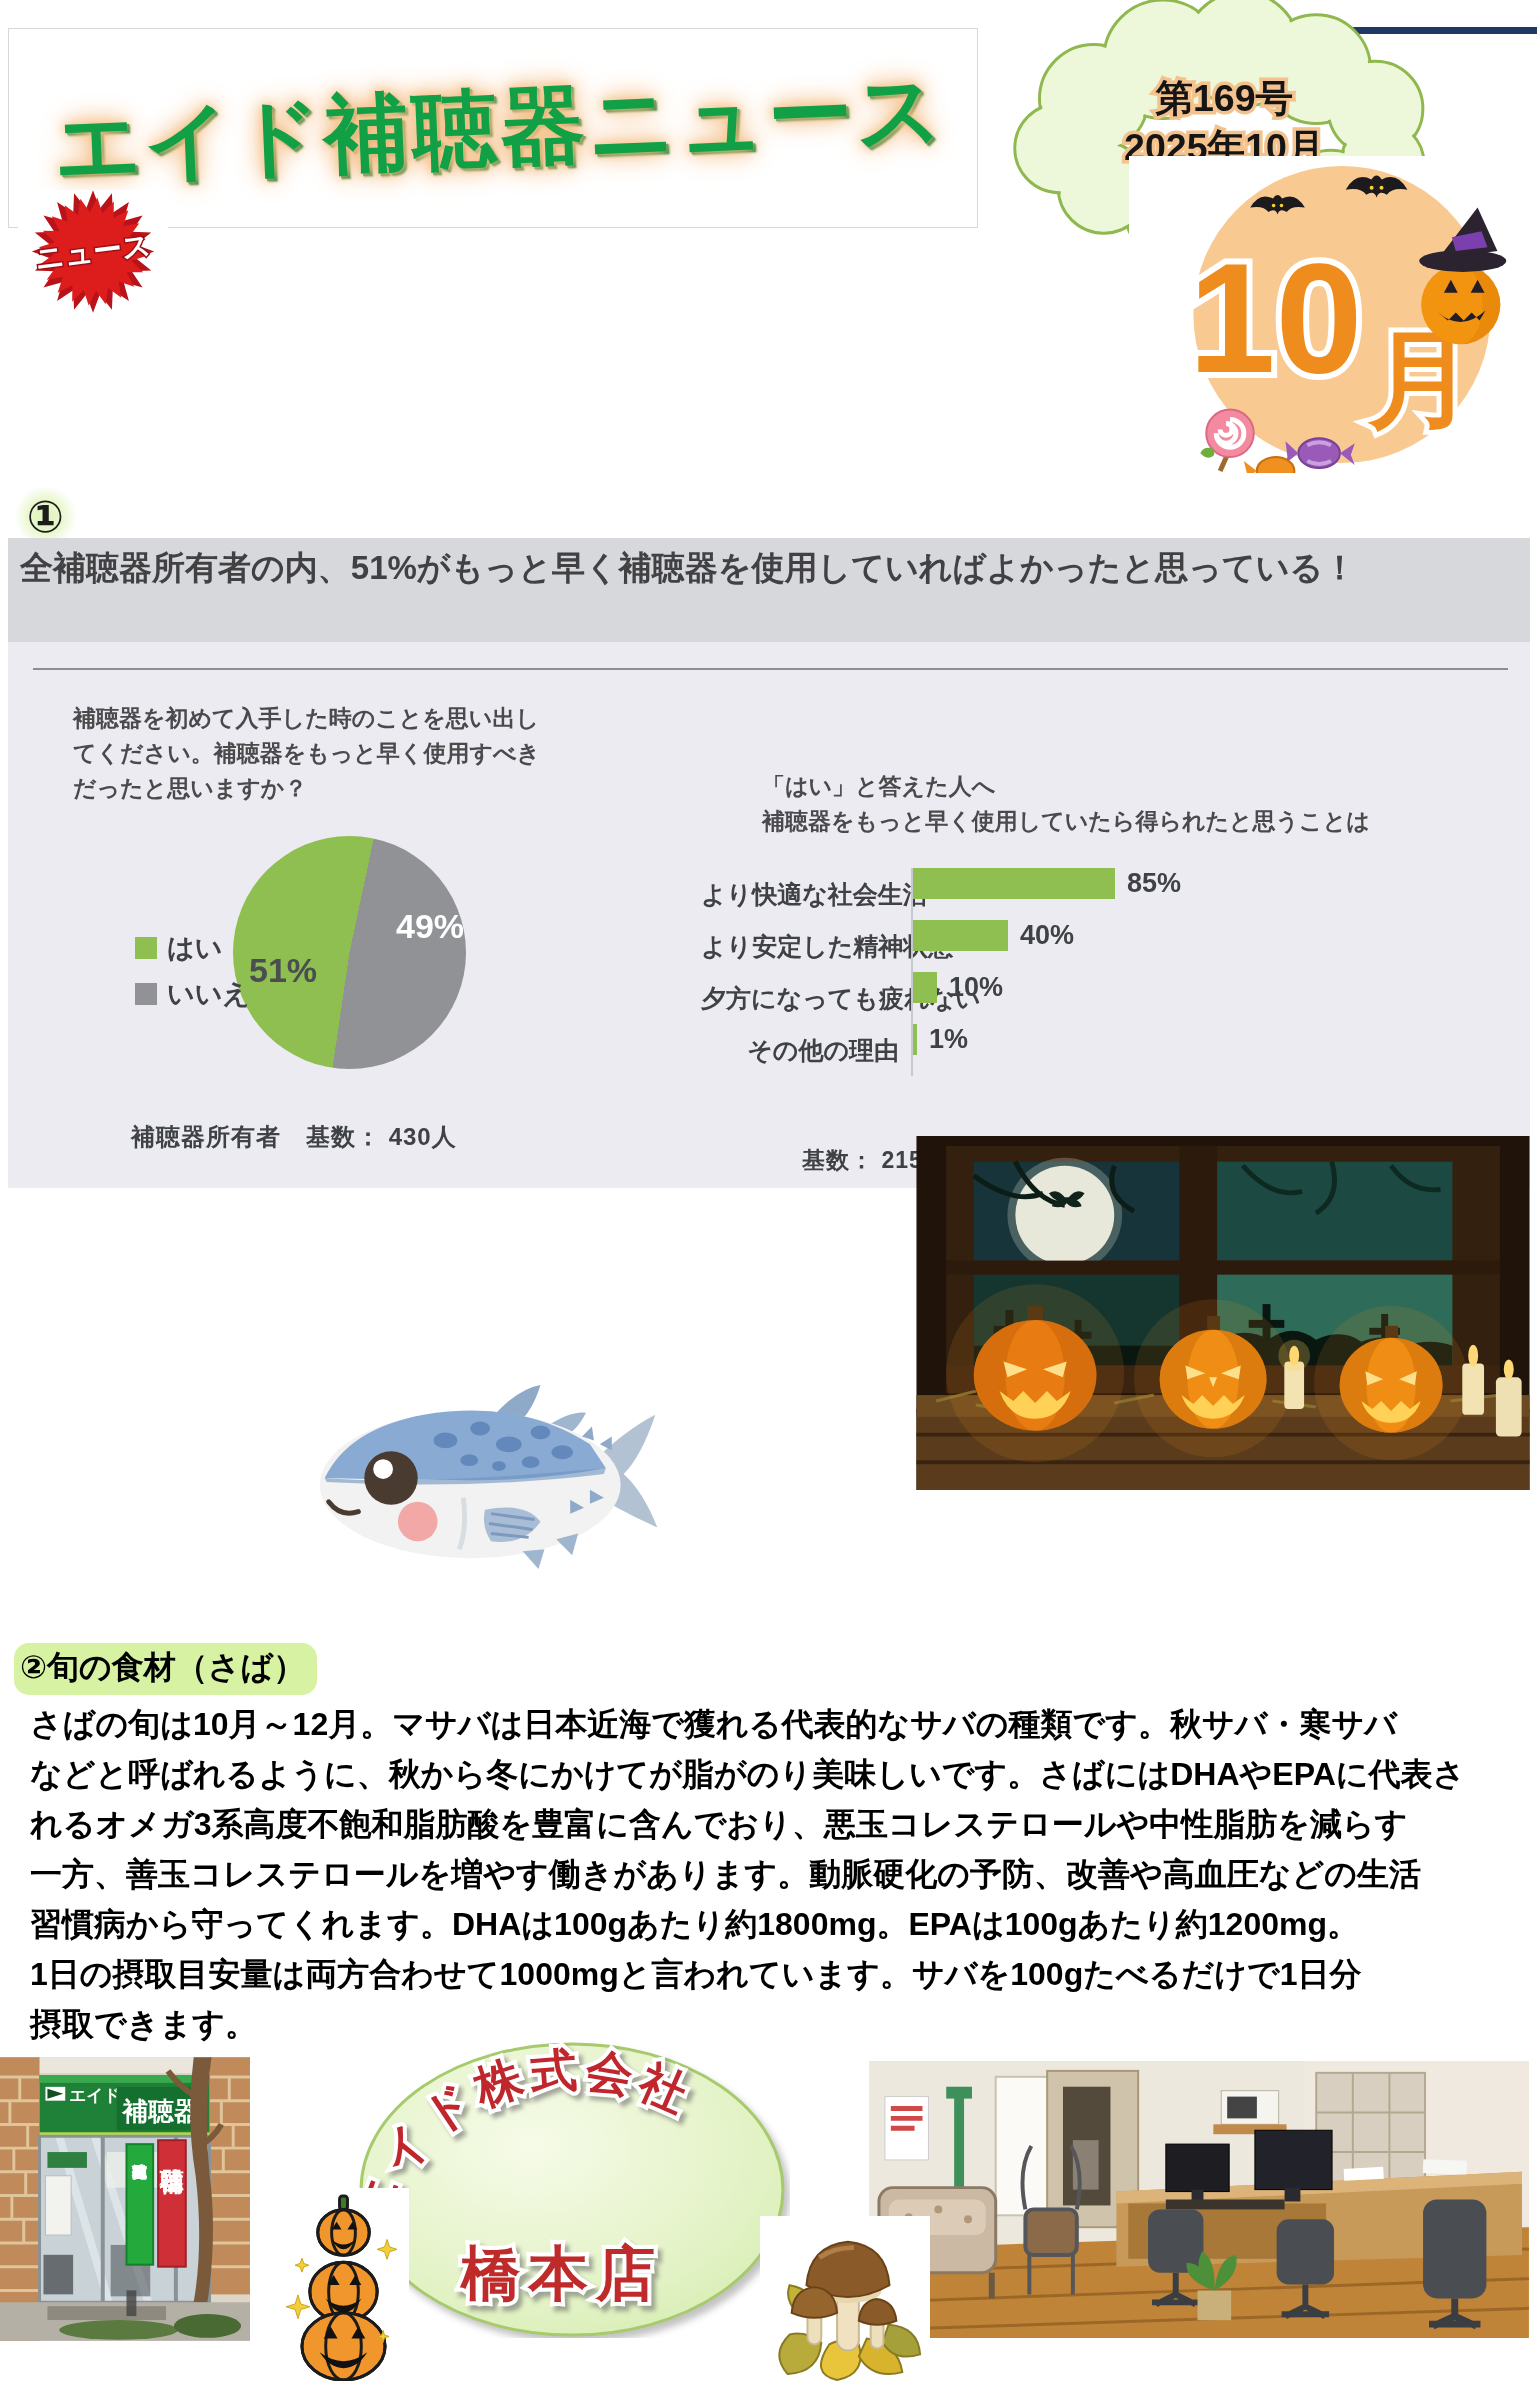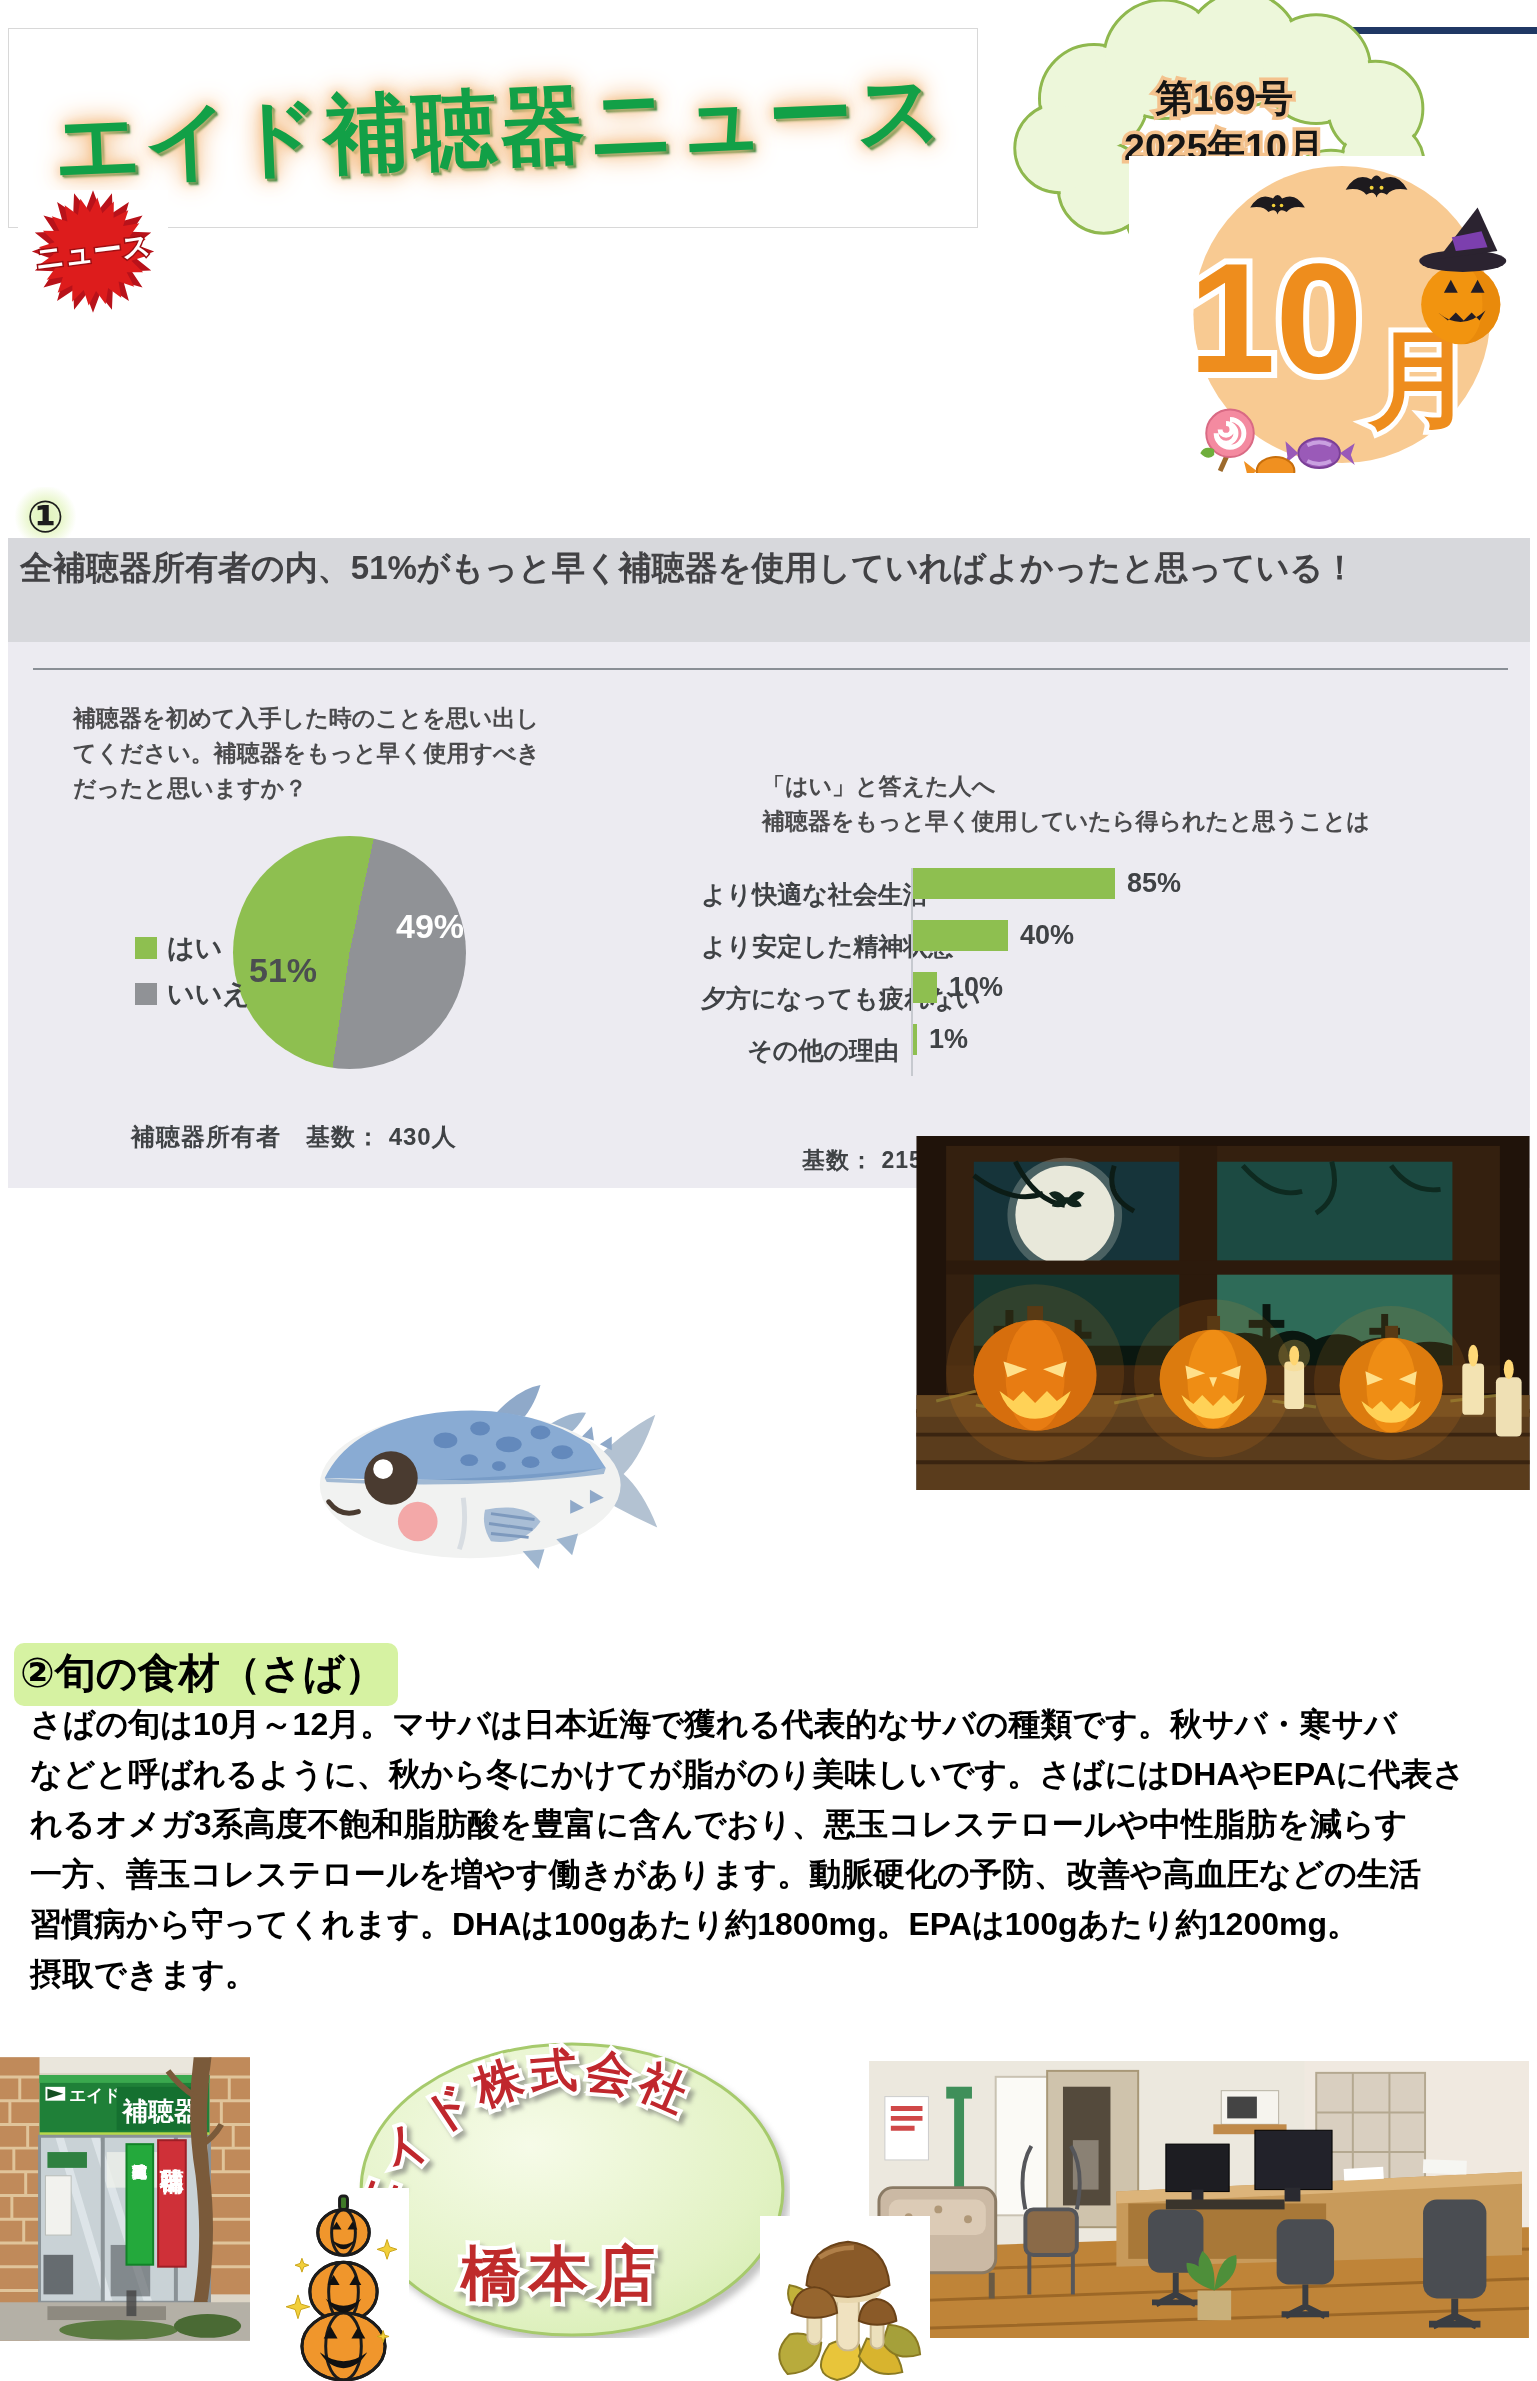--- a/index.html
+++ b/index.html
@@ -85,22 +85,22 @@
   .bar-label{ width:210px; text-align:right; padding-right:12px; font-size:25px; font-weight:bold; color:#3f4245; white-space:nowrap; }
   .bar-track{ display:flex; align-items:flex-start; border-left:2px solid #c6c9cf; height:52px; }
   .bar{ height:31px; background:#8ebf50; }
   .bar-pct{ margin-left:12px; font-size:27px; font-weight:bold; color:#3f4245; }
   
   .halloween{ position:absolute; left:916px; top:1136px; width:614px; height:354px; }
   .fish{ position:absolute; left:297px; top:1371px; width:386px; height:213px; }
   
   .sec2-head{ position:absolute; left:14px; top:1643px; }
   .sec2-head span{
-    display:inline-block; background:#d6f2a2; border-radius:10px; padding:3px 12px 5px 6px;
-    font-size:41px; font-weight:bold; color:#000;
+    display:inline-block; background:#d6f2a2; border-radius:15px; padding:3px 12px 5px 6px;
+    font-size:32px; font-weight:bold; color:#000;
   }
   .sec2-body{ position:absolute; left:30px; top:1699px; width:1490px; }
   .sec2-body div{ font-size:32px; font-weight:bold; color:#000; line-height:50px; white-space:nowrap; }
   
   .storefront{ position:absolute; left:0px; top:2057px; width:250px; height:284px; }
   .pumpkin-stack{ position:absolute; left:280px; top:2188px; width:129px; height:193px; background:#fff; z-index:3; }
   .shop-oval{ position:absolute; left:354px; top:2039px; width:436px; height:299px; z-index:1; }
   .mushroom{ position:absolute; left:760px; top:2216px; width:170px; height:165px; background:#fff; z-index:3; }
   .interior{ position:absolute; left:869px; top:2061px; width:660px; height:277px; }
   svg{ display:block; }
@@ -399,20 +399,21 @@
 
   <div class="sec2-head">
     <span>②旬の食材（さば）</span>
   </div>
   <div class="sec2-body">
     <div>さばの旬は10月～12月。マサバは日本近海で獲れる代表的なサバの種類です。秋サバ・寒サバ</div>
     <div>などと呼ばれるように、秋から冬にかけてが脂がのり美味しいです。さばにはDHAやEPAに代表さ</div>
     <div>れるオメガ3系高度不飽和脂肪酸を豊富に含んでおり、悪玉コレステロールや中性脂肪を減らす</div>
     <div>一方、善玉コレステロールを増やす働きがあります。動脈硬化の予防、改善や高血圧などの生活</div>
     <div>習慣病から守ってくれます。DHAは100gあたり約1800mg。EPAは100gあたり約1200mg。</div>
+    <div>1日の摂取目安量は両方合わせて1000mgと言われています。サバを100gたべるだけで1日分</div>
     <div>摂取できます。</div>
   </div>
 
   <div class="storefront">
     <svg width="250" height="284" viewBox="0 0 253 287">
       <rect width="253" height="287" fill="#ddd5c6"></rect>
       <rect x="0" y="0" width="253" height="16" fill="#eae6dc"></rect>
 
       <g>
         <rect x="0" y="0" width="40" height="287" fill="#c08a5a"></rect>

